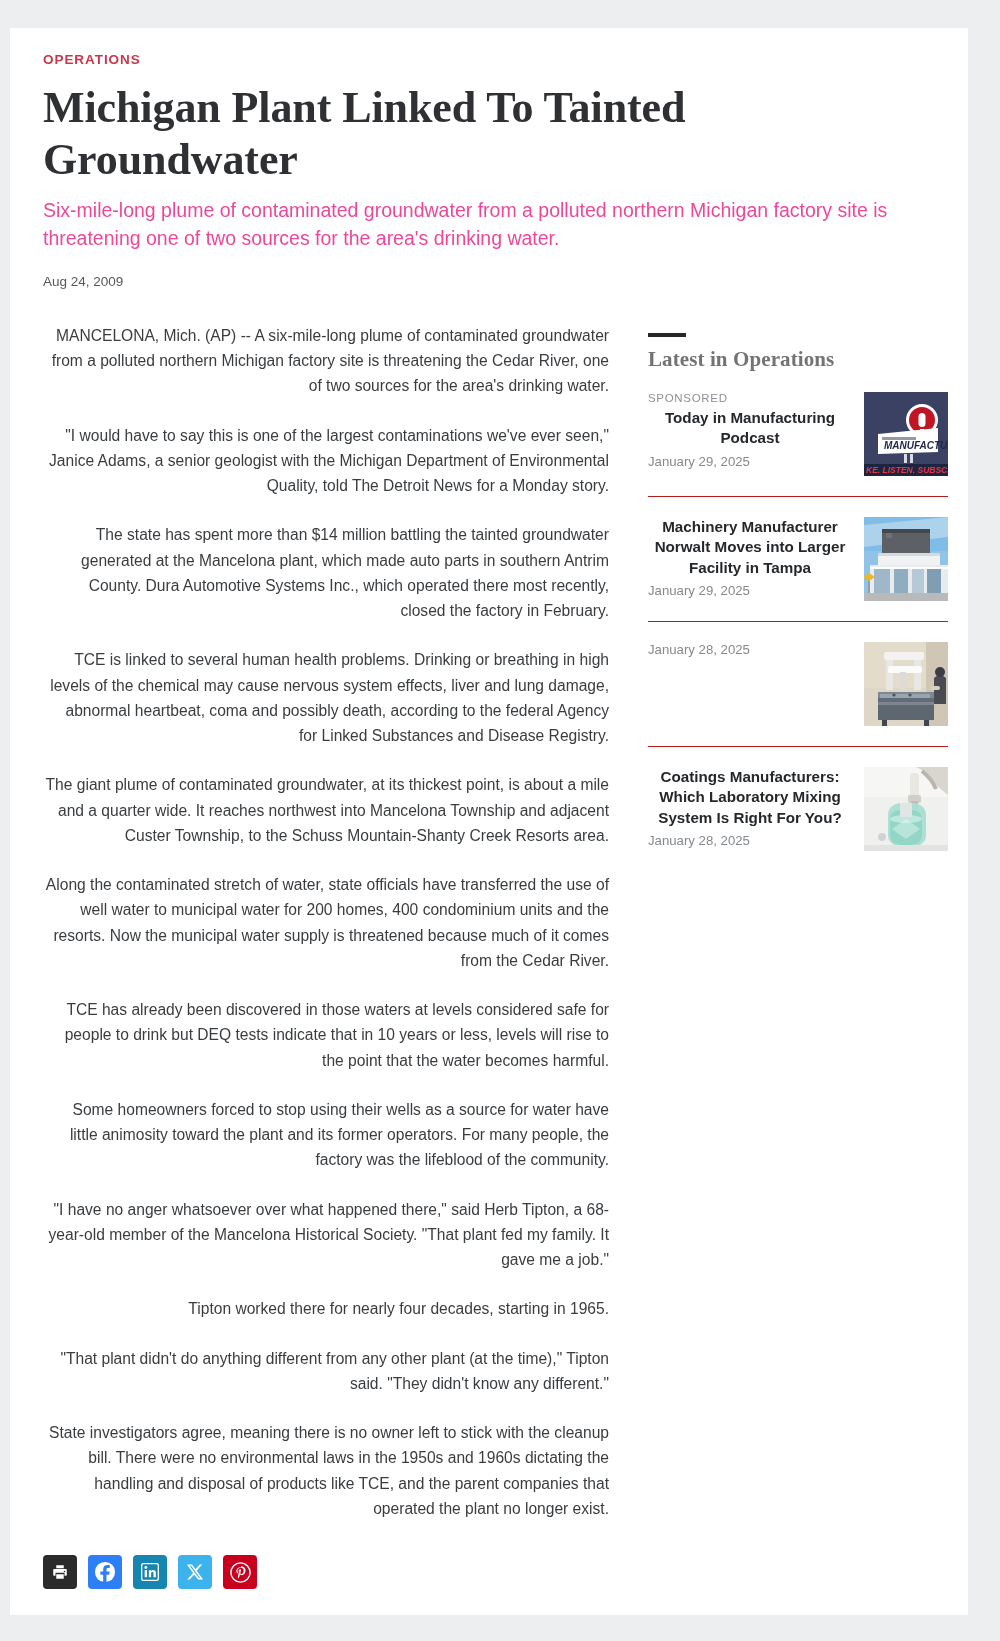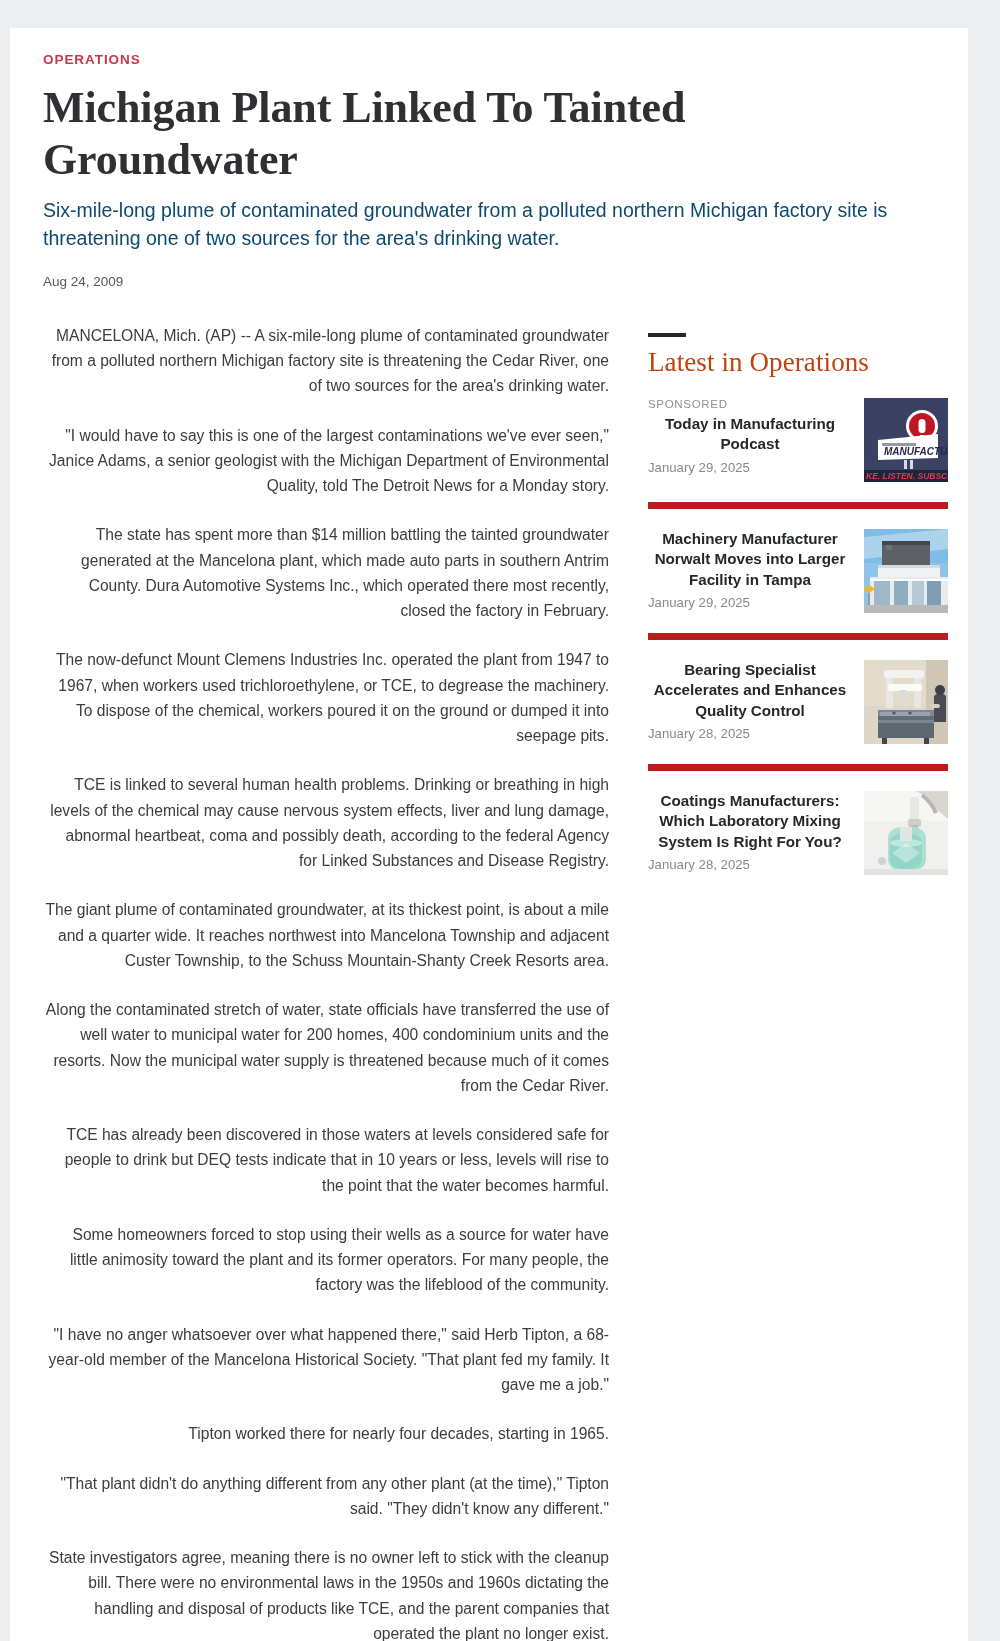--- a/index.html
+++ b/index.html
@@ -45,21 +45,21 @@
     font-size: 44px;
     line-height: 1.18;
     font-weight: bold;
     color: #2e3033;
     margin: 15px 0 10px 0;
     letter-spacing: -0.1px;
   }
   .deck {
     font-size: 19.5px;
     line-height: 1.44;
-    color: #0c4a6e;
+    color: #ec4899;
     font-weight: 400;
     margin: 0 0 22px 0;
     max-width: 880px;
   }
   .pubdate {
     font-size: 13.5px;
     color: #55585c;
     margin: 0 0 34px 0;
   }
 
@@ -91,32 +91,32 @@
 
   
   .aside-rule {
     width: 38px;
     height: 4px;
     background: #25282b;
     margin: 10px 0 10px 0;
   }
   .aside-title {
     font-family: "Liberation Serif", "DejaVu Serif", serif;
-    font-size: 27px;
-    font-weight: normal;
-    color: #c2410c;
+    font-size: 21px;
+    font-weight: bold;
+    color: #737373;
     margin: 0 0 20px 0;
     letter-spacing: 0.1px;
   }
   .promo {
     display: flex;
     align-items: flex-start;
     gap: 12px;
     padding: 0 0 20px 0;
-    border-bottom: 7px solid #b91c1c;
+    border-bottom: 1px solid #b91c1c;
     margin-bottom: 20px;
     text-decoration: none;
   }
   .promo:last-child { border-bottom: none; }
   .promo-text { flex: 1 1 auto; min-width: 0; }
   .sponsored {
     font-size: 11.5px;
     letter-spacing: 0.06em;
     color: #8c9094;
     text-transform: uppercase;
@@ -180,21 +180,20 @@
     <p class="deck">Six-mile-long plume of contaminated groundwater from a polluted northern Michigan factory site is threatening one of two sources for the area's drinking water.</p>
 
     <div class="pubdate">Aug 24, 2009</div>
 
     <div class="columns">
 
       <div class="article-col">
         <p>MANCELONA, Mich. (AP) -- A six-mile-long plume of contaminated groundwater from a polluted northern Michigan factory site is threatening the Cedar River, one of two sources for the area's drinking water.</p>
         <p>"I would have to say this is one of the largest contaminations we've ever seen," Janice Adams, a senior geologist with the Michigan Department of Environmental Quality, told The Detroit News for a Monday story.</p>
         <p>The state has spent more than $14 million battling the tainted groundwater generated at the Mancelona plant, which made auto parts in southern Antrim County. Dura Automotive Systems Inc., which operated there most recently, closed the factory in February.</p>
-        <p>The now-defunct Mount Clemens Industries Inc. operated the plant from 1947 to 1967, when workers used trichloroethylene, or TCE, to degrease the machinery. To dispose of the chemical, workers poured it on the ground or dumped it into seepage pits.</p>
         <p>TCE is linked to several human health problems. Drinking or breathing in high levels of the chemical may cause nervous system effects, liver and lung damage, abnormal heartbeat, coma and possibly death, according to the federal Agency for Linked Substances and Disease Registry.</p>
         <p>The giant plume of contaminated groundwater, at its thickest point, is about a mile and a quarter wide. It reaches northwest into Mancelona Township and adjacent Custer Township, to the Schuss Mountain-Shanty Creek Resorts area.</p>
         <p>Along the contaminated stretch of water, state officials have transferred the use of well water to municipal water for 200 homes, 400 condominium units and the resorts. Now the municipal water supply is threatened because much of it comes from the Cedar River.</p>
         <p>TCE has already been discovered in those waters at levels considered safe for people to drink but DEQ tests indicate that in 10 years or less, levels will rise to the point that the water becomes harmful.</p>
         <p>Some homeowners forced to stop using their wells as a source for water have little animosity toward the plant and its former operators. For many people, the factory was the lifeblood of the community.</p>
         <p>"I have no anger whatsoever over what happened there," said Herb Tipton, a 68-year-old member of the Mancelona Historical Society. "That plant fed my family. It gave me a job."</p>
         <p>Tipton worked there for nearly four decades, starting in 1965.</p>
         <p>"That plant didn't do anything different from any other plant (at the time)," Tipton said. "They didn't know any different."</p>
         <p>State investigators agree, meaning there is no owner left to stick with the cleanup bill. There were no environmental laws in the 1950s and 1960s dictating the handling and disposal of products like TCE, and the parent companies that operated the plant no longer exist.</p>
       </div>
@@ -251,21 +250,20 @@
               <rect x="6" y="50" width="78" height="2" fill="#ffffff"></rect>
               <rect x="0" y="76" width="84" height="8" fill="#b7b9bb"></rect>
               <polygon points="5,56 11,60 5,64 -1,60" fill="#e8b92c"></polygon>
               <rect x="4" y="64" width="2" height="12" fill="#9a9c9e"></rect>
             </svg>
           </div>
         </a>
 
         <a class="promo" href="#">
           <div class="promo-text">
-            <span class="promo-headline">Bearing Specialist Accelerates and Enhances Quality Control</span>
             <span class="promo-date">January 28, 2025</span>
           </div>
           <div class="thumb">
             <svg viewBox="0 0 84 84" aria-hidden="true">
               <rect width="84" height="84" fill="#ded6c6"></rect>
               <rect x="0" y="0" width="84" height="46" fill="#e4dccb"></rect>
               <rect x="62" y="0" width="22" height="84" fill="#cfc6b5"></rect>
               <rect x="20" y="10" width="40" height="8" rx="2" fill="#f3f2f0"></rect>
               <rect x="22" y="18" width="7" height="30" fill="#e8e7e4"></rect>
               <rect x="50" y="18" width="7" height="30" fill="#e8e7e4"></rect>

